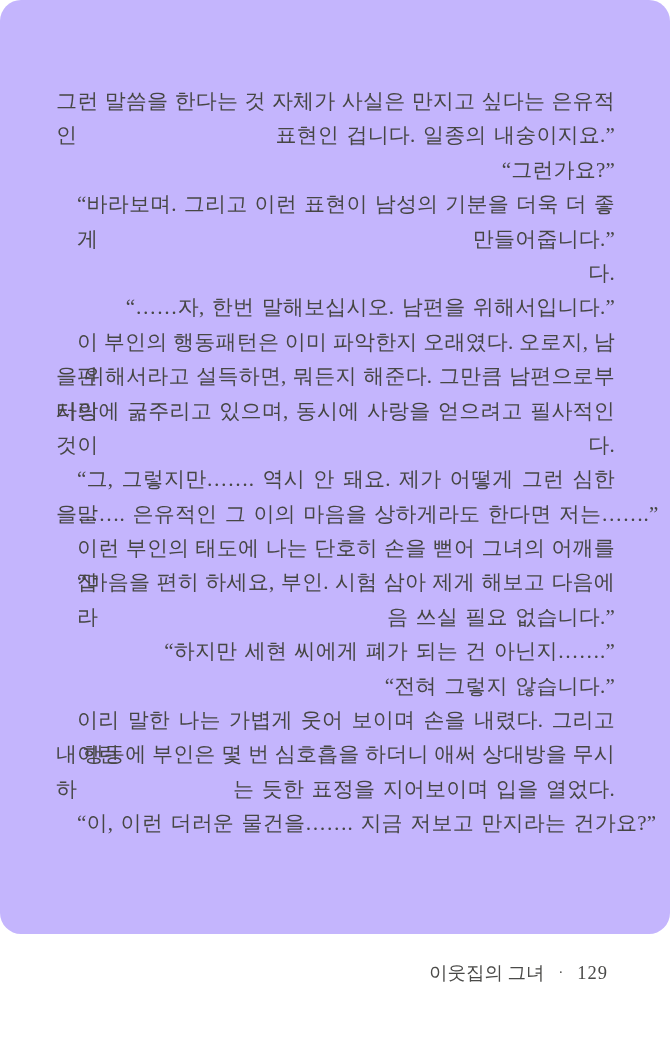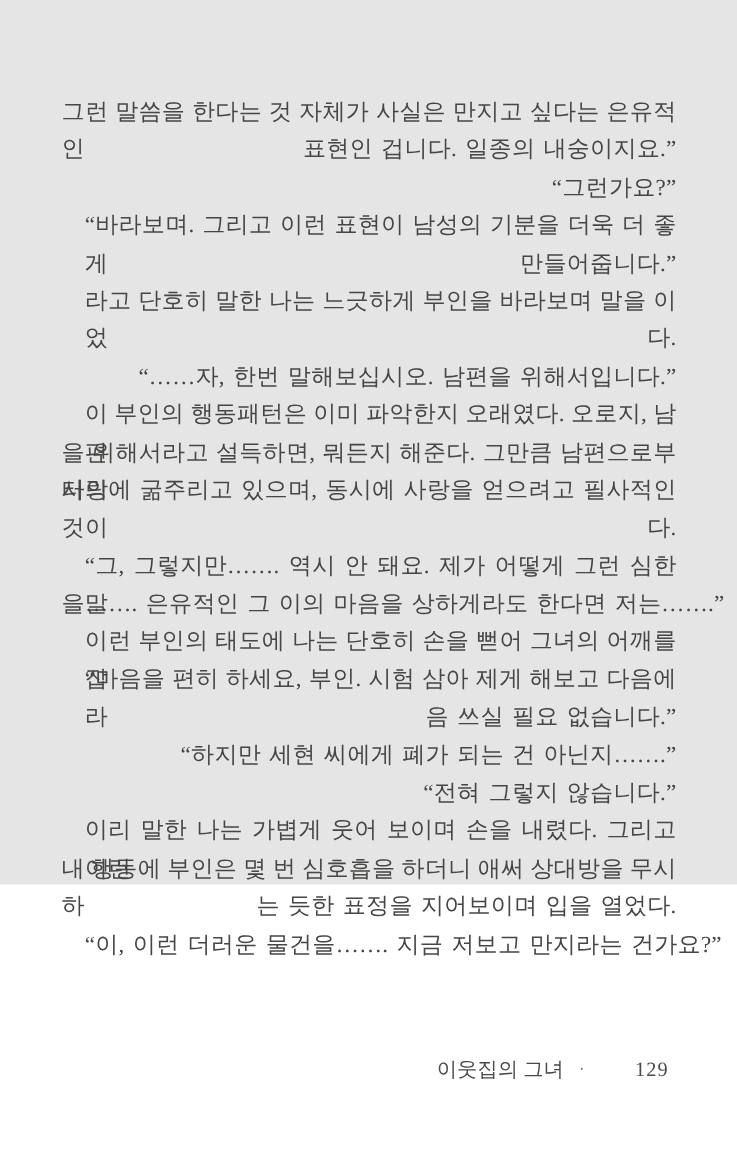--- a/index.html
+++ b/index.html
@@ -5,24 +5,25 @@
   html, body {
     margin: 0;
     padding: 0;
     width: 670px;
     height: 1050px;
     overflow: hidden;
   }
   .page {
     position: relative;
     width: 670px;
-    height: 804px;
-    background: #e5e5e5;
+    height: 934px;
+    background: #c4b5fd;
     font-family: "Liberation Serif", "DejaVu Serif", serif;
     color: #464644;
+    border-radius: 21px;
   }
   .text-block {
     position: absolute;
     left: 56px;
     top: 84px;
     width: 559px;
   }
   .line {
     font-size: 21px;
     line-height: 34.4px;
@@ -51,34 +52,32 @@
     text-align: right;
   }
   .footer .dot {
     display: inline-block;
     margin: 0 14px;
     font-size: 14px;
     vertical-align: 2px;
   }
   .footer .pagenum {
     letter-spacing: 1px;
-    margin-left: 32px;
   }
 </style>
 </head>
 <body>
 
 <div class="page">
   <div class="text-block" id="text-block">
       <div class="line justify">그런 말씀을 한다는 것 자체가 사실은 만지고 싶다는 은유적인</div>
       <div class="line">표현인 겁니다. 일종의 내숭이지요.”</div>
       <div class="line indent">“그런가요?”</div>
       <div class="line indent justify">“바라보며. 그리고 이런 표현이 남성의 기분을 더욱 더 좋게</div>
       <div class="line">만들어줍니다.”</div>
-      <div class="line indent justify">라고 단호히 말한 나는 느긋하게 부인을 바라보며 말을 이었</div>
       <div class="line">다.</div>
       <div class="line indent">“……자, 한번 말해보십시오. 남편을 위해서입니다.”</div>
       <div class="line indent justify">이 부인의 행동패턴은 이미 파악한지 오래였다. 오로지, 남편</div>
       <div class="line justify">을 위해서라고 설득하면, 뭐든지 해준다. 그만큼 남편으로부터의</div>
       <div class="line justify">사랑에 굶주리고 있으며, 동시에 사랑을 얻으려고 필사적인 것이</div>
       <div class="line">다.</div>
       <div class="line indent justify">“그, 그렇지만……. 역시 안 돼요. 제가 어떻게 그런 심한 말</div>
       <div class="line">을……. 은유적인 그 이의 마음을 상하게라도 한다면 저는…….”</div>
       <div class="line indent justify">이런 부인의 태도에 나는 단호히 손을 뻗어 그녀의 어깨를 잡</div>
       <div class="line indent justify">“마음을 편히 하세요, 부인. 시험 삼아 제게 해보고 다음에라</div>

